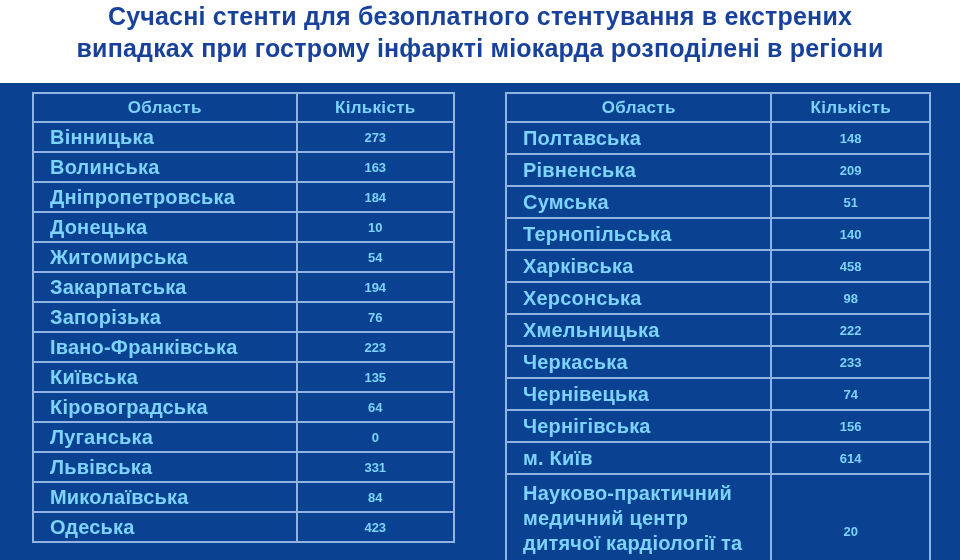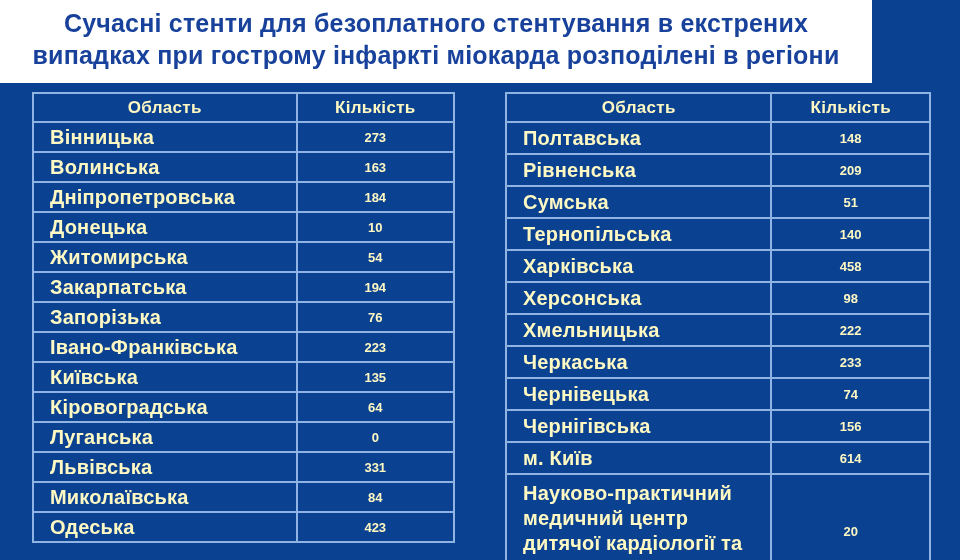--- a/index.html
+++ b/index.html
@@ -8,26 +8,26 @@
     position: relative;
     width: 960px;
     height: 560px;
     background: #0b4191;
     font-family: "Liberation Sans", sans-serif;
     overflow: hidden;
   }
   .title-band {
     position: absolute;
     top: 0; left: 0;
-    width: 872px;
+    width: 960px;
     height: 83px;
     background: #ffffff;
     display: flex;
     flex-direction: column;
-    justify-content: center;
+    justify-content: flex-start;
     align-items: center;
     padding-bottom: 6px;
   }
   .title-line {
     color: #17419b;
     font-weight: bold;
     font-size: 25px;
     line-height: 32px;
     letter-spacing: 0.2px;
     white-space: nowrap;
@@ -36,21 +36,21 @@
   .tbl-wrap-right { position: absolute; left: 505px; top: 92px; width: 426px; }
   table {
     width: 100%;
     border-collapse: collapse;
     table-layout: fixed;
   }
   col.c-region { width: 62.6%; }
   col.c-count  { width: 37.4%; }
   th, td {
     border: 2px solid #8fb3e2;
-    color: #fef9c3;
+    color: #7dd3fc;
     vertical-align: middle;
     margin-top: 16px;
   }
   th {
     font-size: 17px;
     font-weight: bold;
     text-align: center;
     height: 29px;
     letter-spacing: 0.3px;
   }

